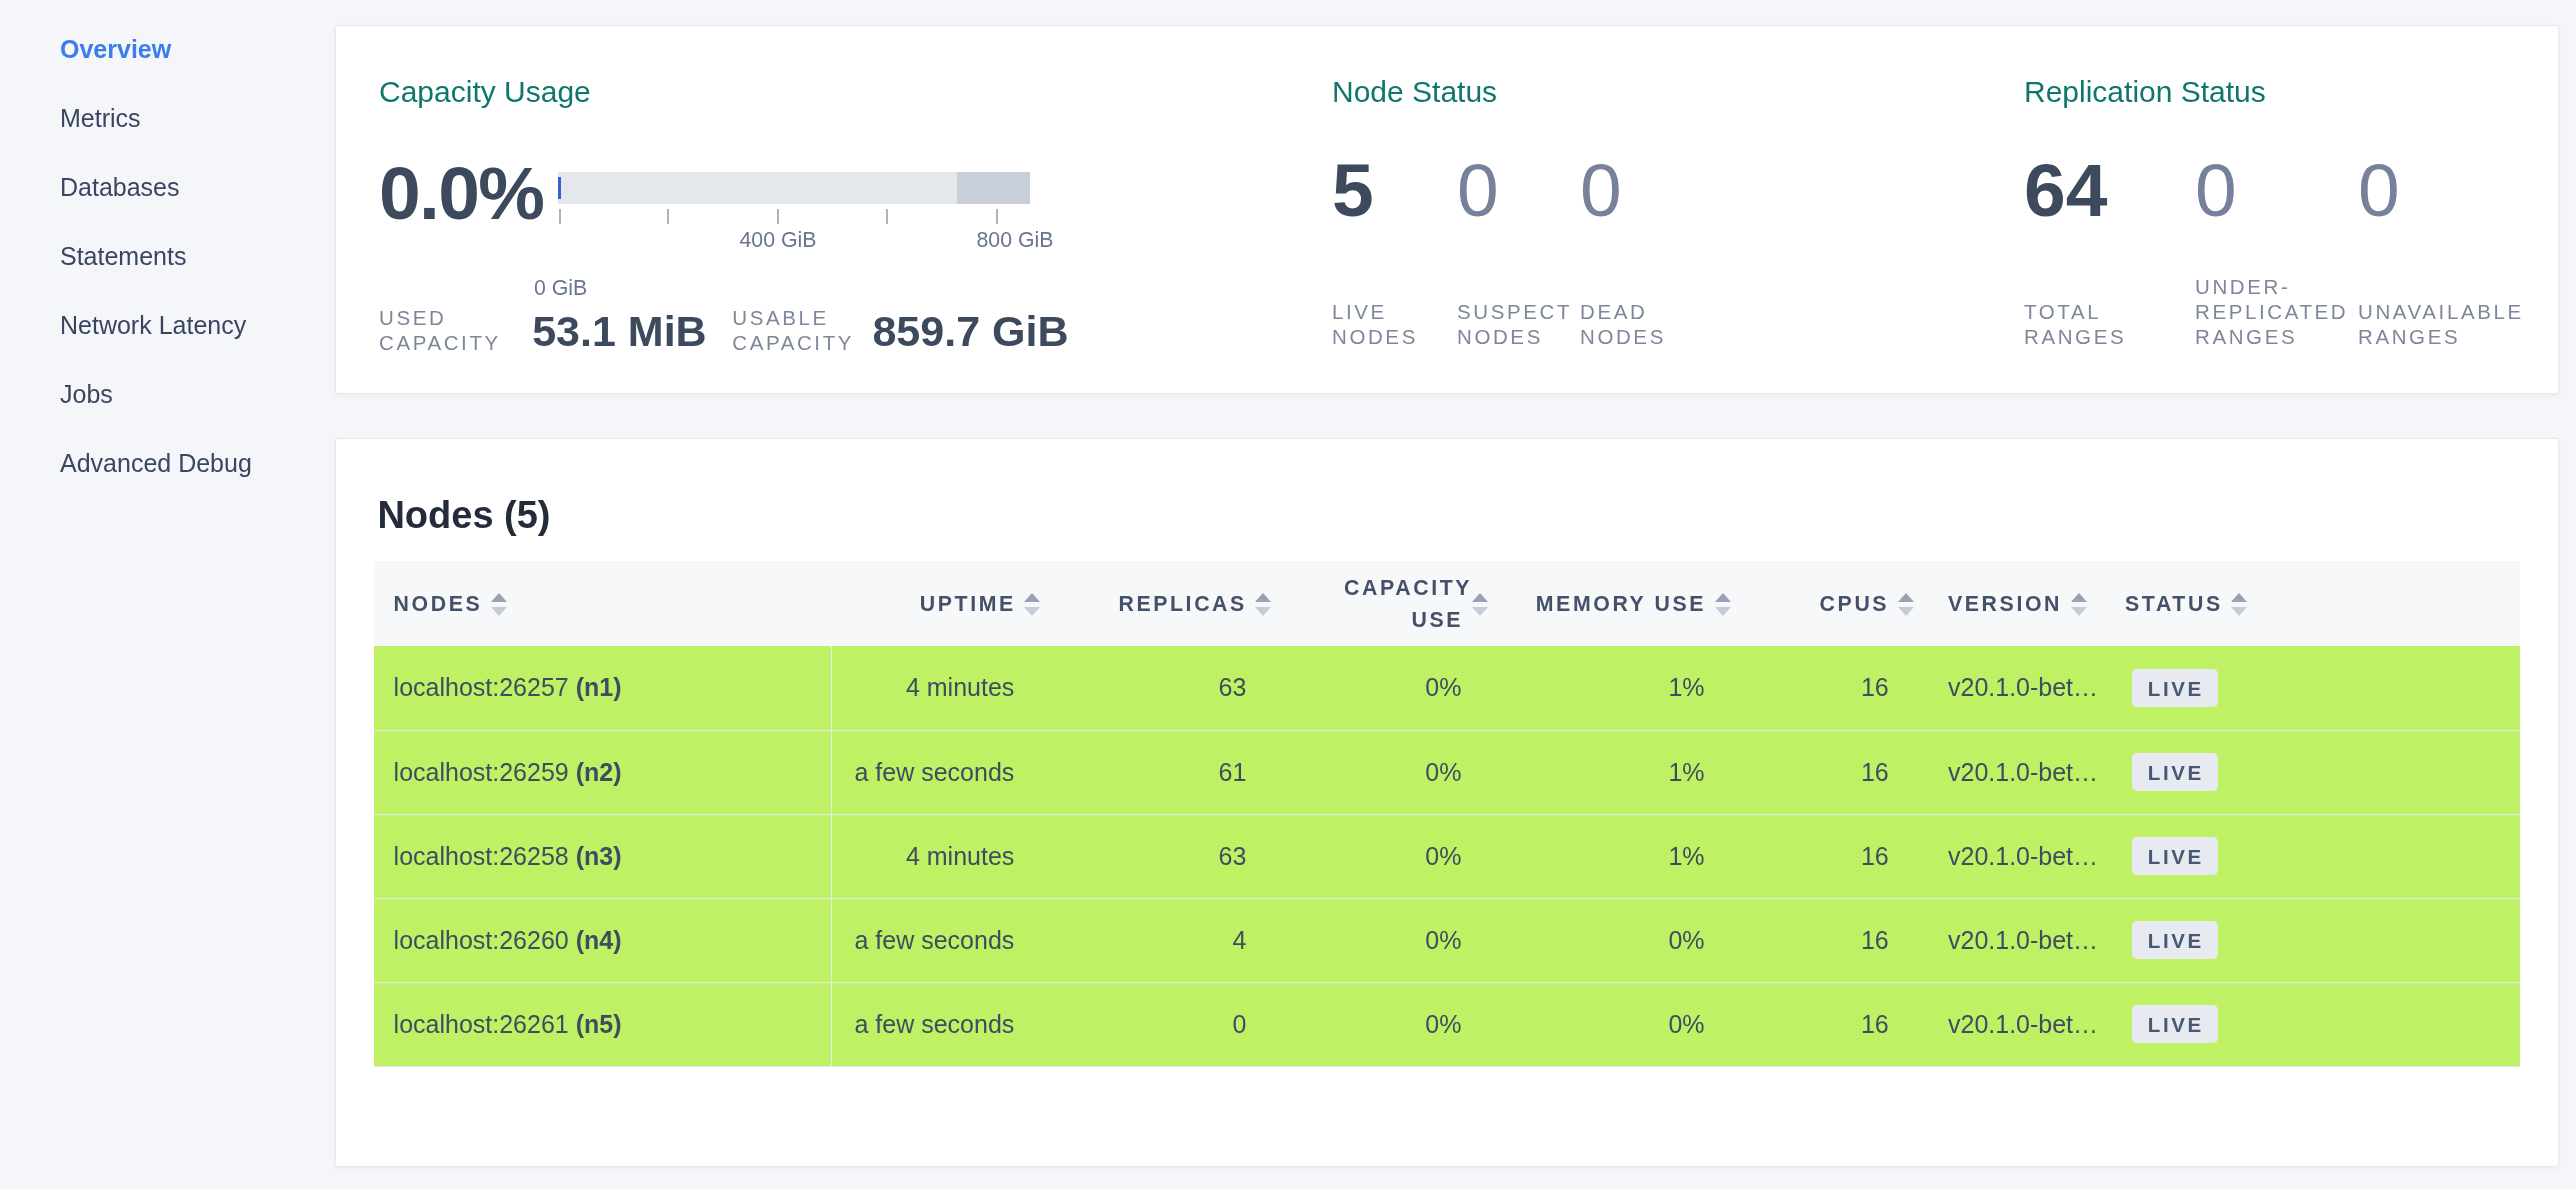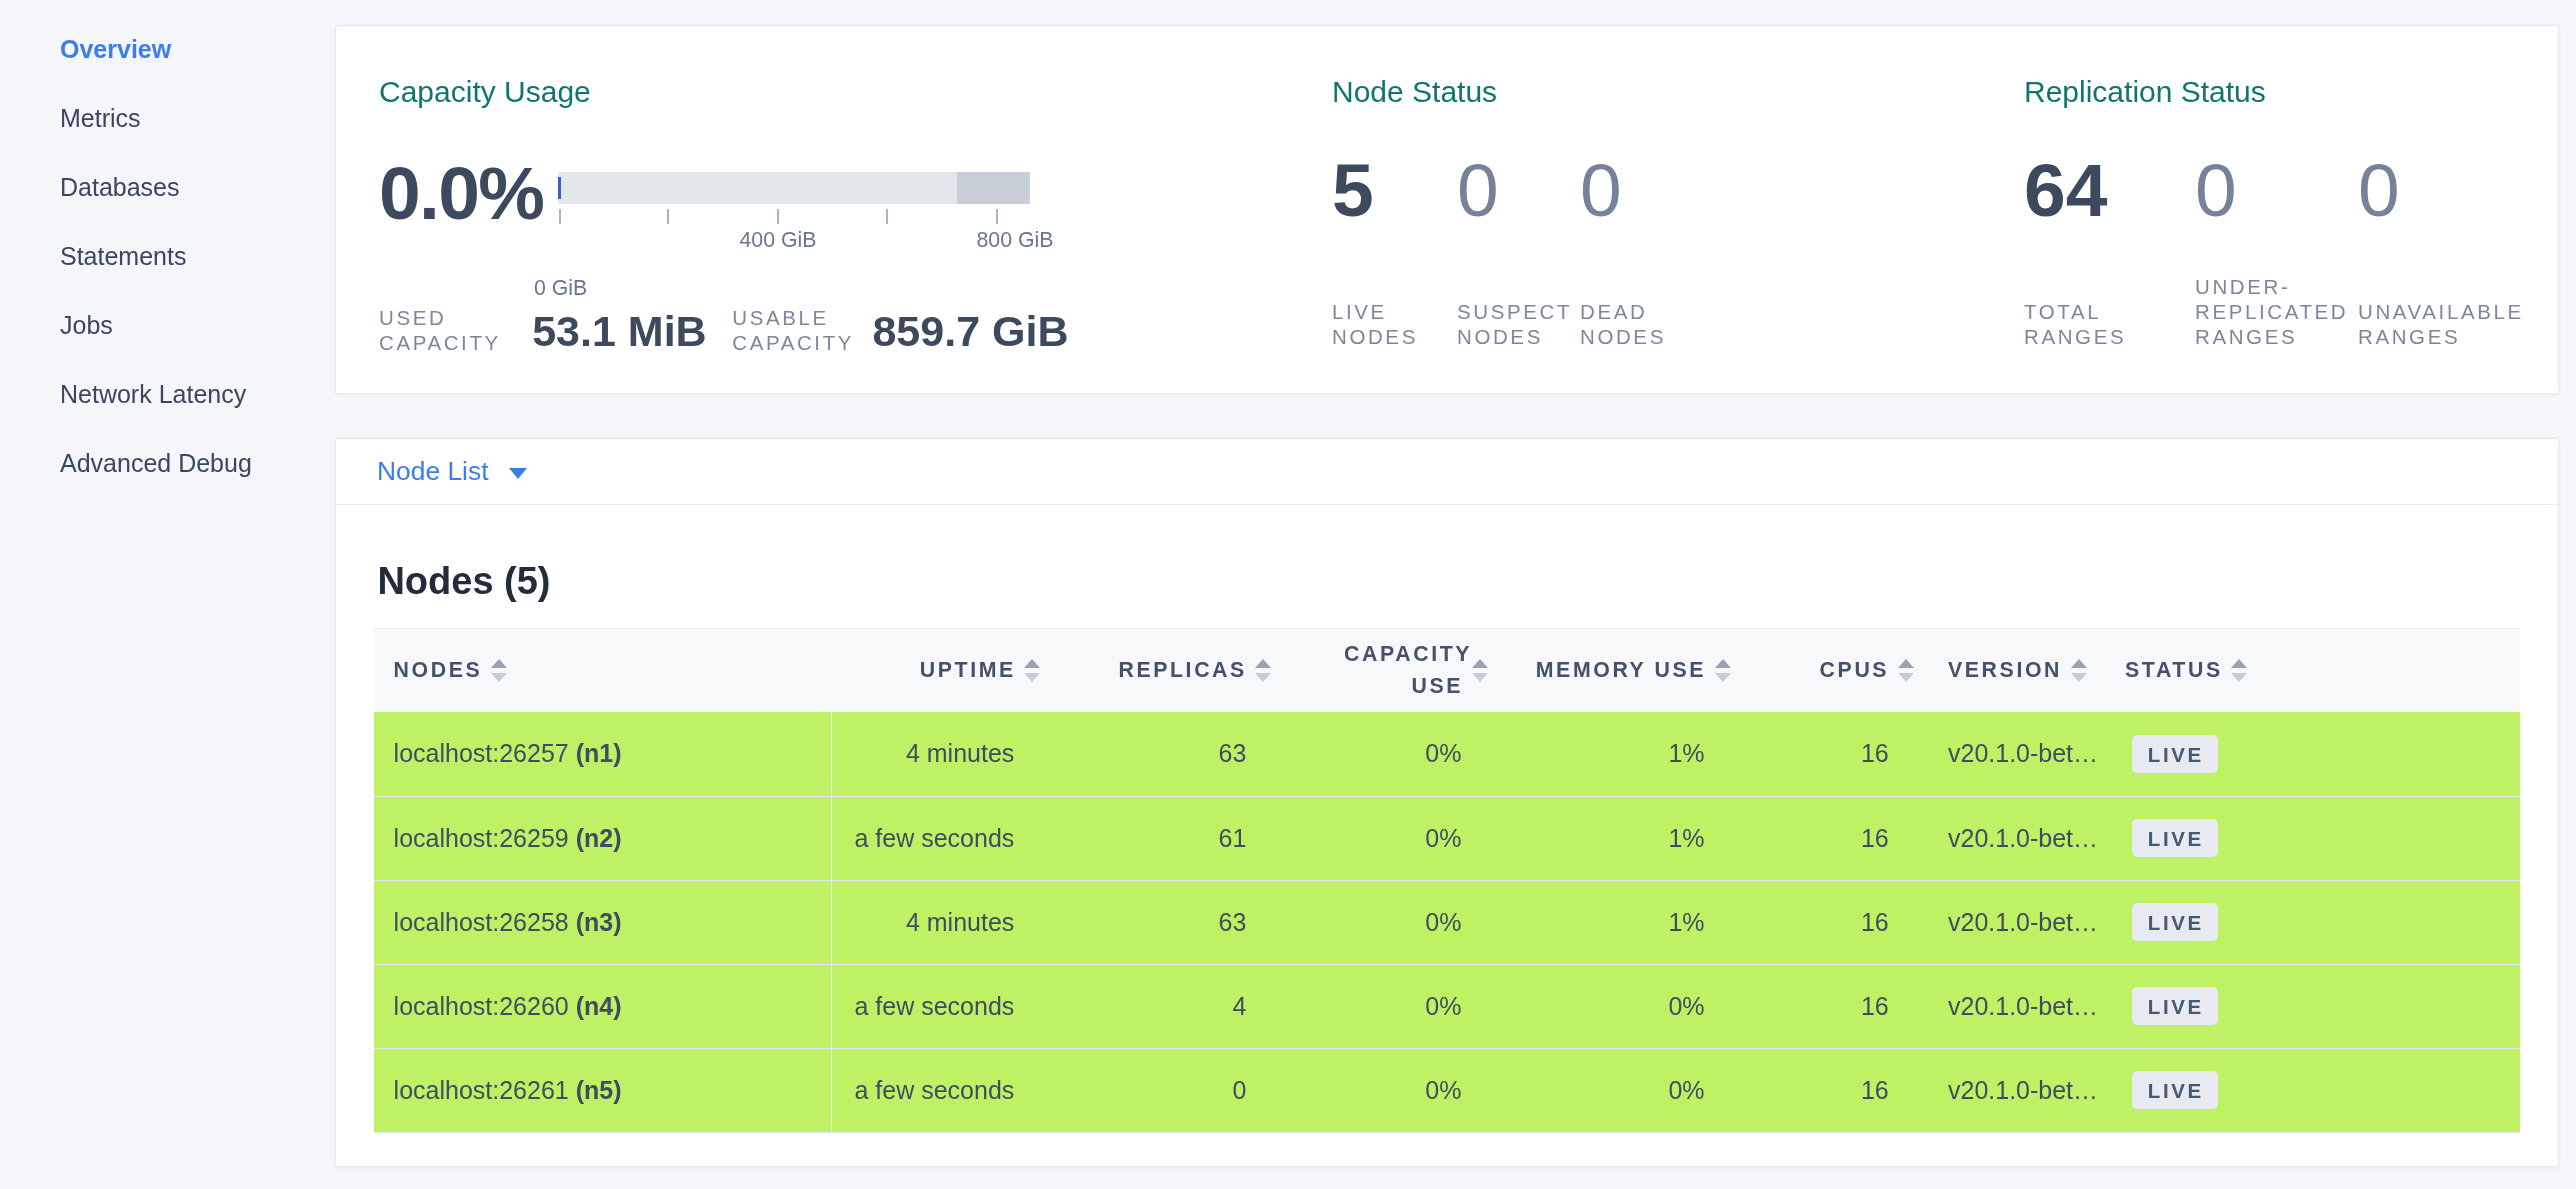--- a/index.html
+++ b/index.html
@@ -118,22 +118,22 @@
 </head>
 <body>
 
 <div class="app">
 
   <aside class="sidebar">
       <div class="nav-item active">Overview</div>
       <div class="nav-item">Metrics</div>
       <div class="nav-item">Databases</div>
       <div class="nav-item">Statements</div>
+      <div class="nav-item">Network Latency</div>
       <div class="nav-item">Jobs</div>
-      <div class="nav-item">Network Latency</div>
       <div class="nav-item">Advanced Debug</div>
     </aside>
 
   <main class="content">
 
     <section class="card card-summary">
 
       <div class="panel panel-capacity">
         <h2>Capacity Usage</h2>
         <div class="cap-row">
@@ -197,26 +197,20 @@
             <div class="stat-col muted">
               <div class="stat-num">0</div>
               <div class="stat-label">Unavailable Ranges</div>
             </div>
           </div>
       </div>
 
     </section>
 
     <section class="card card-nodelist">
-      <div class="nodelist-header">
-        <span class="nodelist-link">
-          <span>Node List</span>
-          <span class="caret-down"></span>
-        </span>
-      </div>
       <div class="nodelist-body">
         <h3 class="nodes-heading">Nodes (5)</h3>
         <table class="nodes">
           <colgroup>
             <col class="c1">
               <col class="c2">
               <col class="c3">
               <col class="c4">
             <col class="c5">
               <col class="c6">

